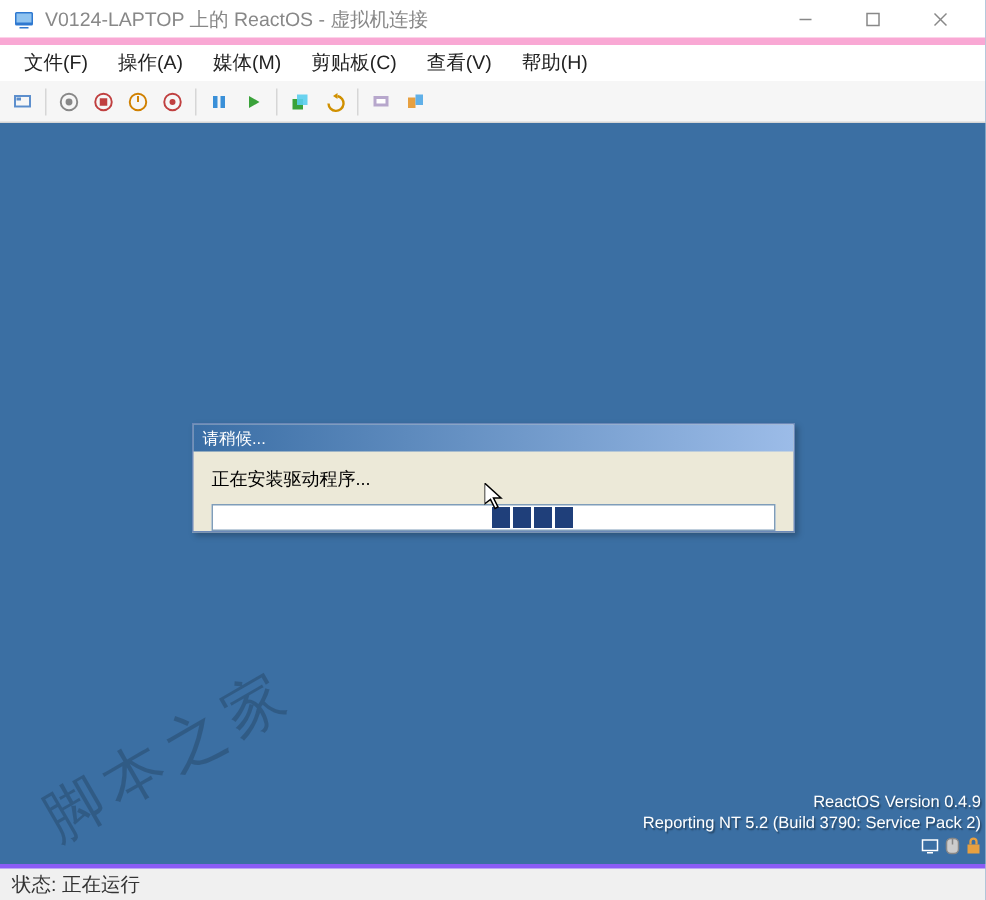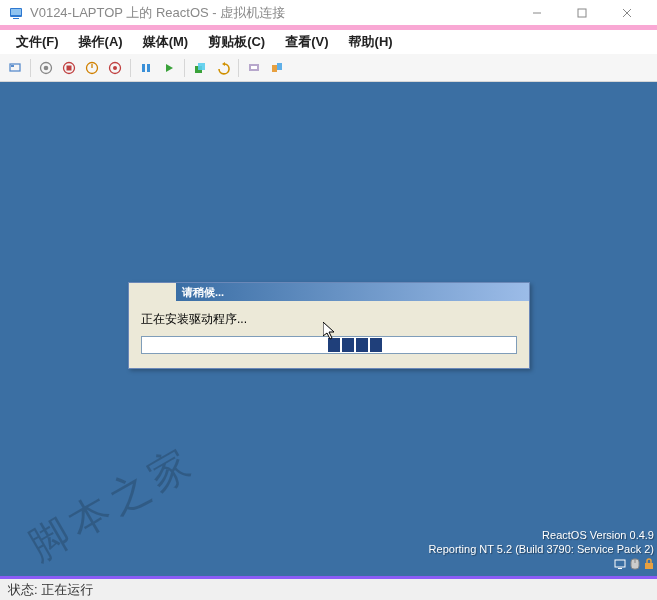--- a/index.html
+++ b/index.html
@@ -28,21 +28,20 @@
   .win-btn { width: 45px; height: 30px; display: flex; align-items:center; justify-content:center; color:#888; font-family: "Segoe UI Symbol"; font-size:10px; }
 
   
   .menubar {
     height: 24px;
     display: flex; align-items: center;
     padding: 0 6px;
     background: #fff;
     font-size: 13px;
     color: #222;
-    font-weight: bold;
   }
   .menubar > span { padding: 2px 10px; }
 
   
   .toolbar {
     height: 28px;
     display: flex; align-items: center;
     padding: 2px 4px;
     background: #f6f6f6;
     border-bottom: 1px solid #d6d6d6;
@@ -72,25 +71,25 @@
     background: #ece9d8;
     border: 1px solid #6b88b8;
     box-shadow: 2px 2px 4px rgba(0,0,0,0.25);
     font-family: Tahoma, "宋体", sans-serif;
   }
   .dlg-title {
     height: 18px;
     background: linear-gradient(90deg,#3a6ea5 0%, #9cbce8 100%);
     color: #fff;
     font-size: 11px;
-    font-weight: bold;
+    font-weight: normal;
     padding: 0 6px;
-    display:flex; align-items:center;margin-left:47px;
-  }
-  .dlg-body { padding: 10px 12px 14px; }
+    display:flex; align-items:center;
+  }
+  .dlg-body { padding: 10px 12px 0; }
   .dlg-msg { font-size: 12px; color:#000; margin-bottom: 8px; }
   .progress-outer {
     height: 18px;
     border: 1px solid #7f9db9;
     background: #fff;
     position: relative;
     display:flex; align-items:center; padding:1px;
   }
   .progress-chunk {
     width: 12px; height: 14px;

